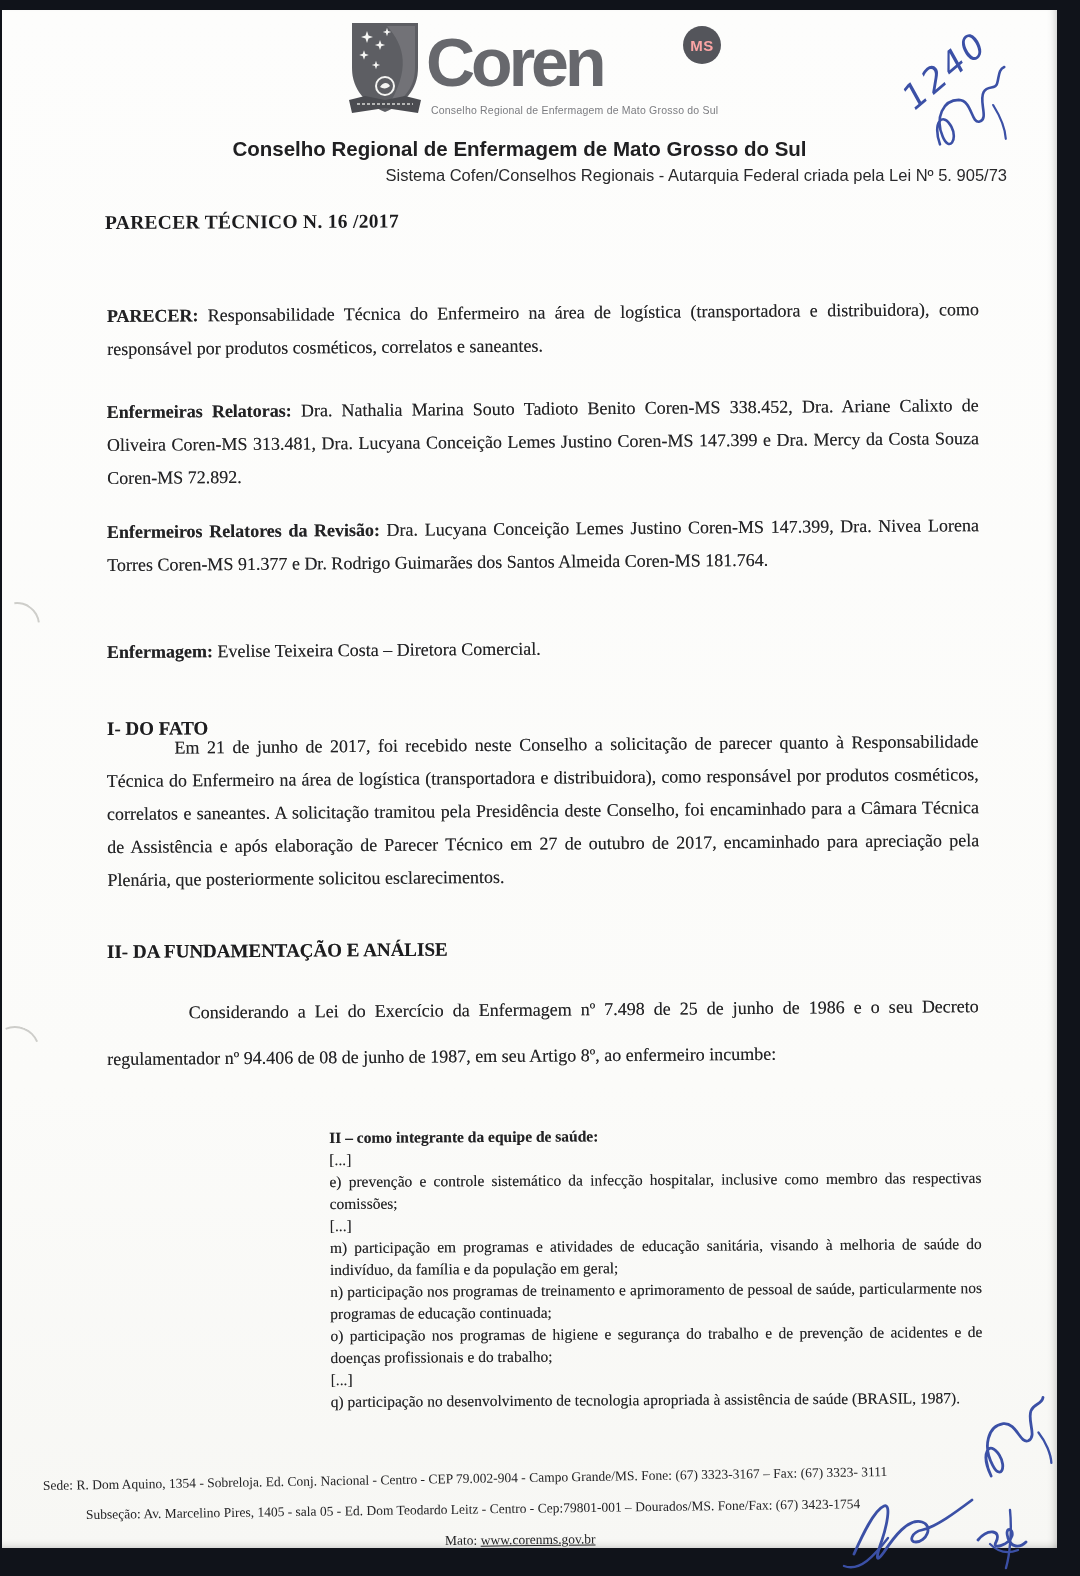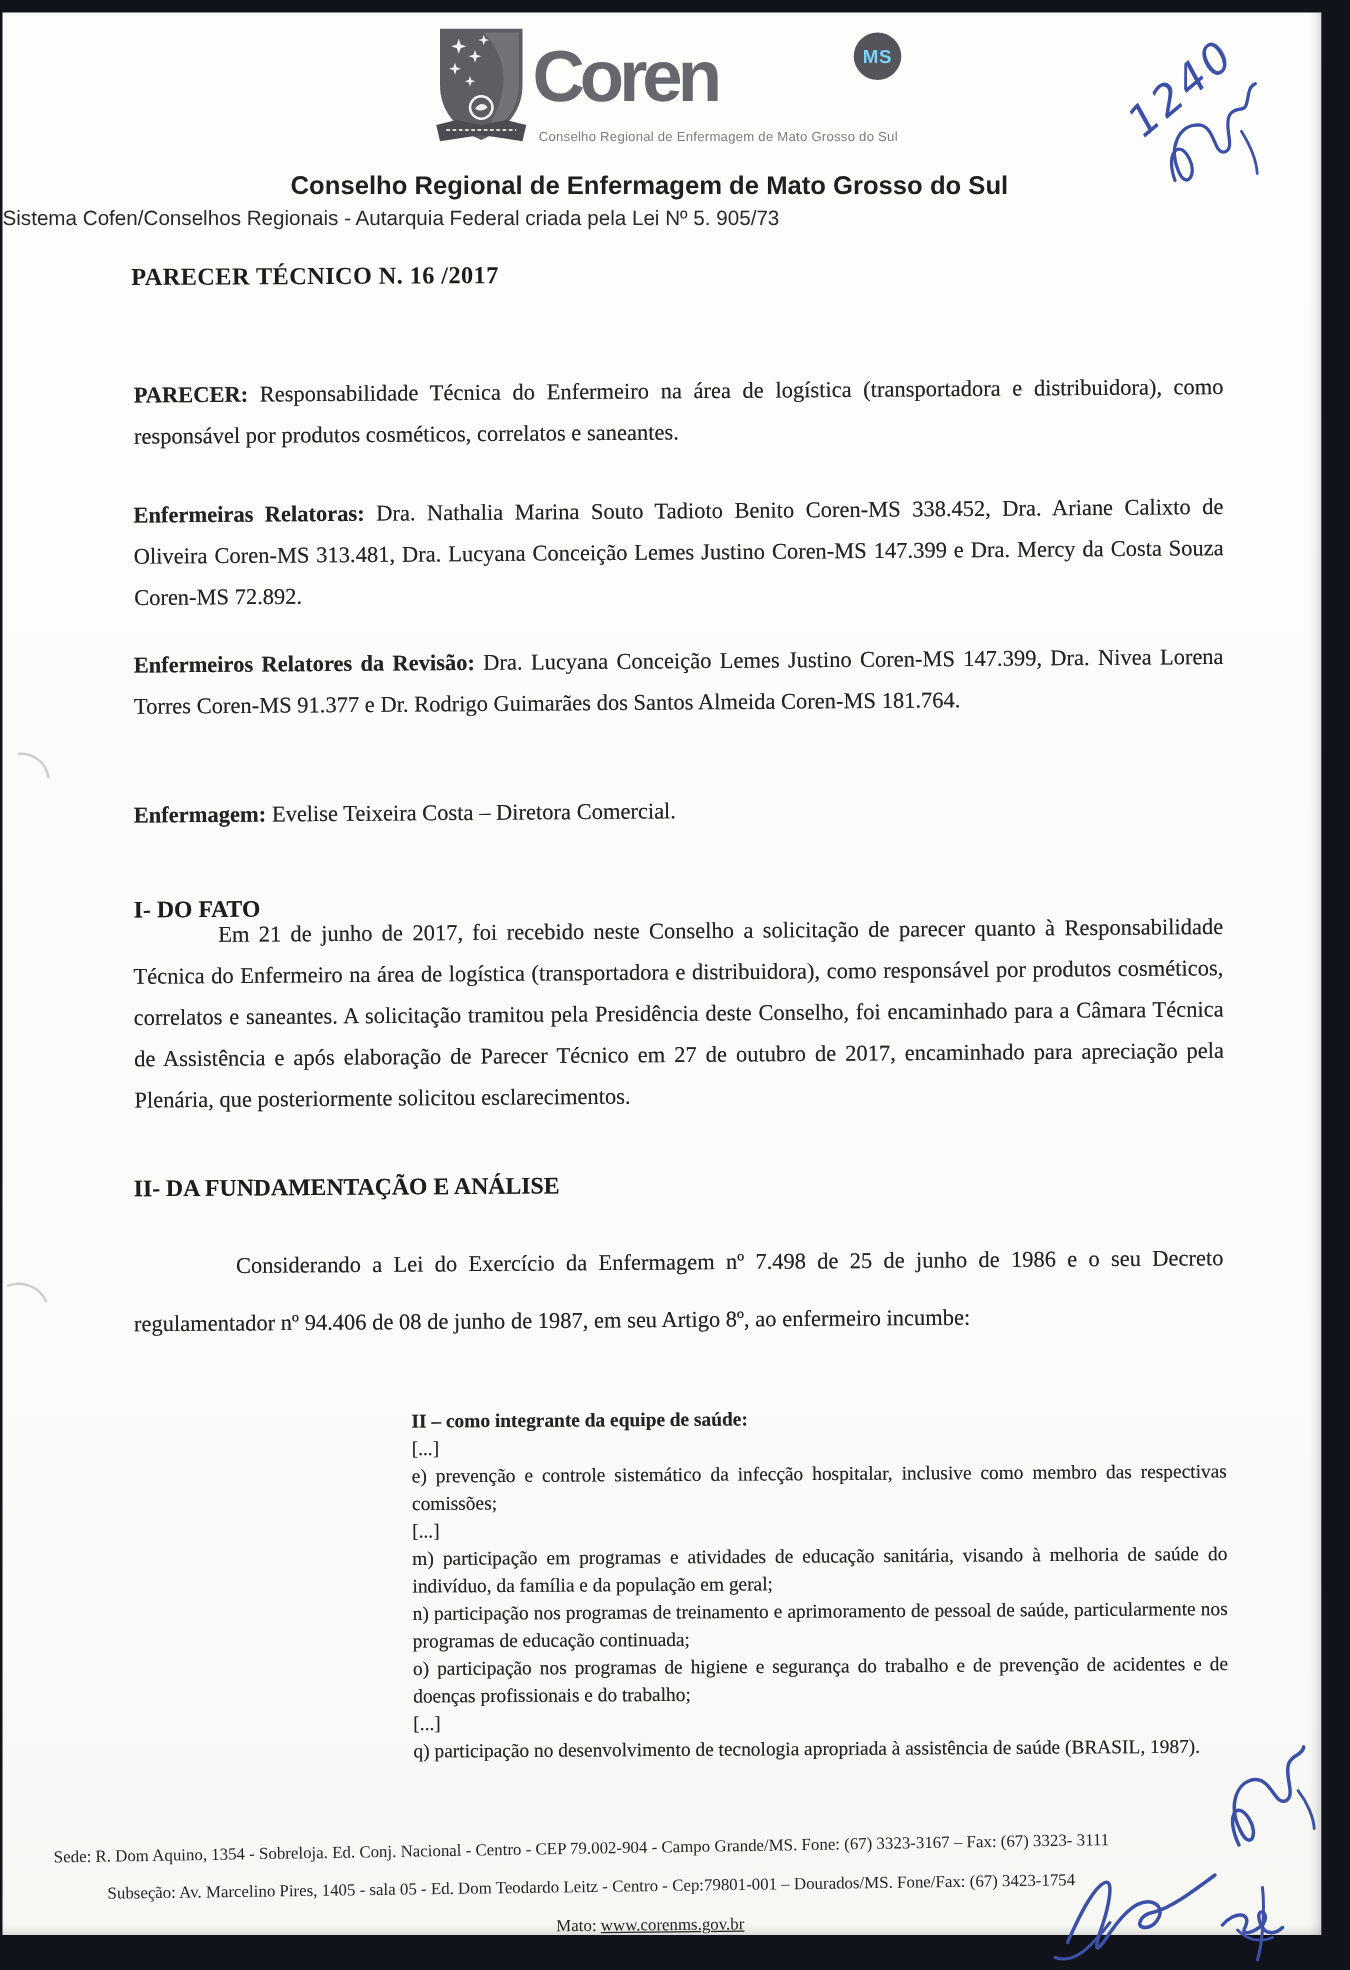--- a/index.html
+++ b/index.html
@@ -10,39 +10,39 @@
   }
   .page{
     position:absolute;left:2px;top:10px;width:1055px;height:1538px;
     background:linear-gradient(180deg,#fdfdfc 0%,#fbfbf9 70%,#f7f7f4 100%);
     box-shadow:inset -8px 0 10px -8px rgba(0,0,0,.28), inset 0 -8px 10px -8px rgba(0,0,0,.22);
   }
   
   .shield{position:absolute;left:345px;top:10px;}
   .brand{
     position:absolute;left:424px;top:4px;font-family:"Liberation Sans",sans-serif;
-    font-weight:700;font-size:58px;line-height:96px;color:#67686d;letter-spacing:-4px;
+    font-weight:700;font-size:68px;line-height:96px;color:#67686d;letter-spacing:-4px;
   }
   .ms-circle{
     position:absolute;left:681px;top:16px;width:38px;height:38px;border-radius:50%;
-    background:#54555b;color:#7dd3fc;font-family:"Liberation Sans",sans-serif;
+    background:#54555b;color:#fca5a5;font-family:"Liberation Sans",sans-serif;
     font-weight:700;font-size:15px;display:flex;align-items:center;justify-content:center;
     letter-spacing:.5px;
   }
   .tagline{
     position:absolute;left:429px;top:94px;font-family:"Liberation Sans",sans-serif;
     font-size:10.5px;color:#7b7c80;white-space:nowrap;letter-spacing:.2px;
   }
   
   .org-title{
     position:absolute;top:127px;left:0;width:1035px;text-align:center;
     font-family:"Liberation Sans",sans-serif;font-weight:700;font-size:20.5px;color:#202022;
   }
   .org-sub{
-    position:absolute;top:156px;left:0;width:1005px;text-align:left;
+    position:absolute;top:156px;left:0;width:1005px;text-align:right;
     font-family:"Liberation Sans",sans-serif;font-size:16.5px;color:#29292b;
   }
   .doc-title{
     position:absolute;left:103px;top:202px;font-weight:700;font-size:19.5px;color:#1c1c1e;
     letter-spacing:.3px;transform:rotate(-.3deg);transform-origin:0 50%;
   }
   
   .para{
     position:absolute;left:105px;width:872px;text-align:justify;
     font-size:18px;line-height:33px;color:#232325;

